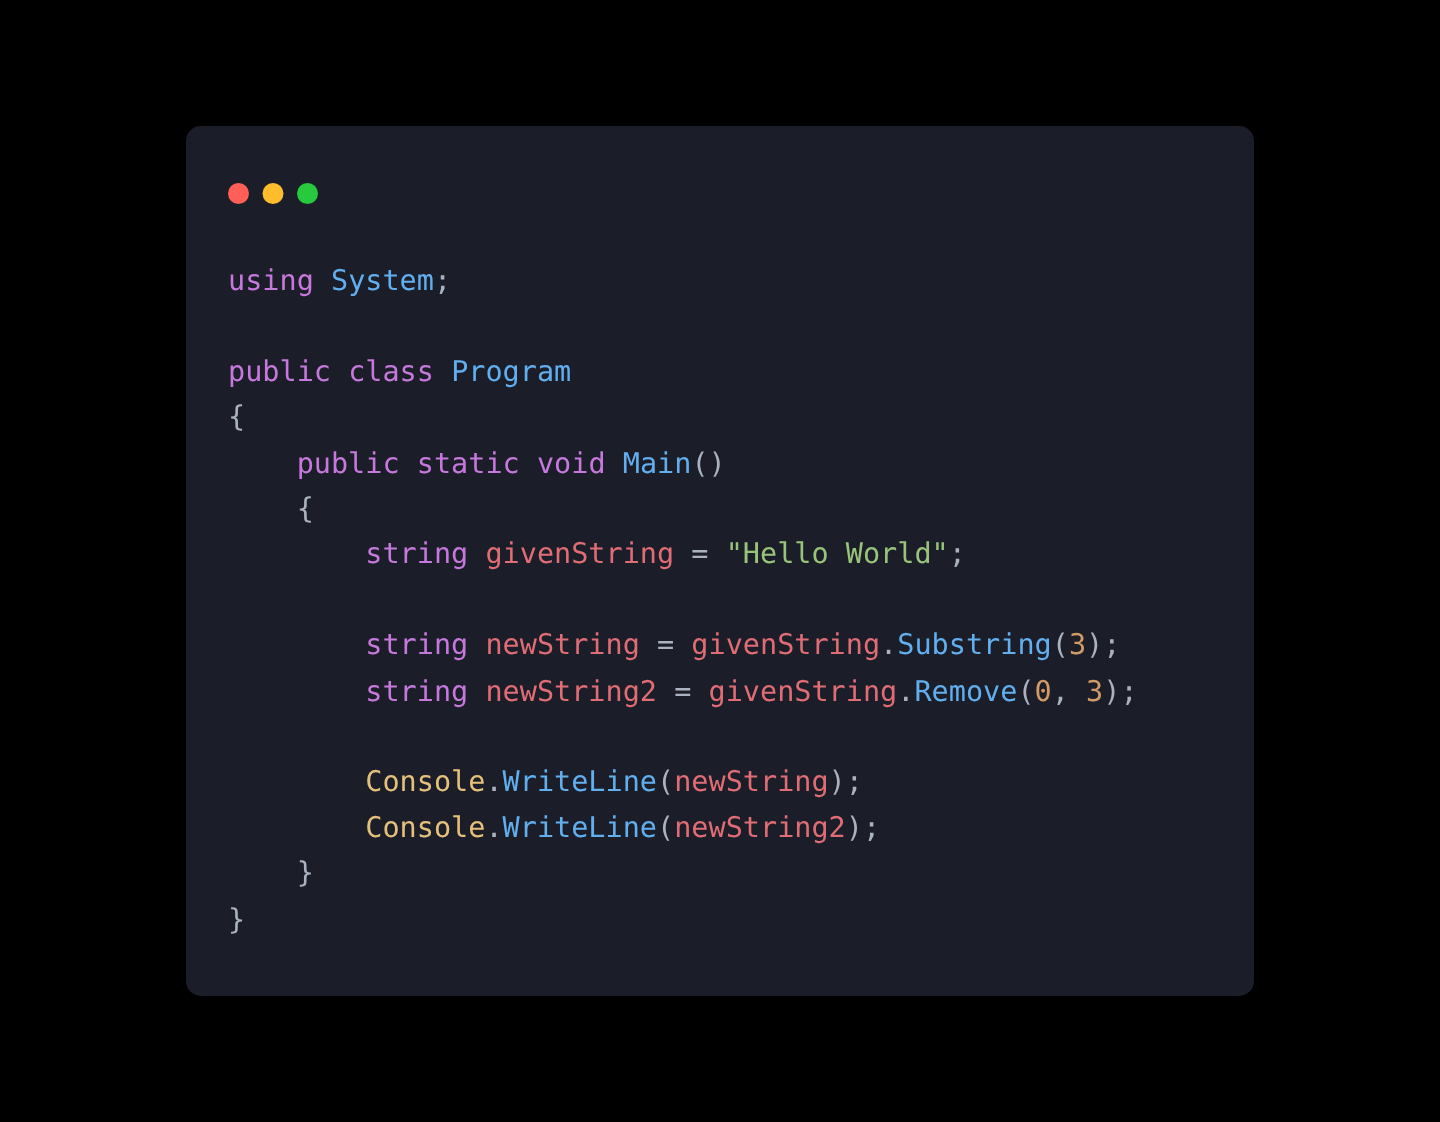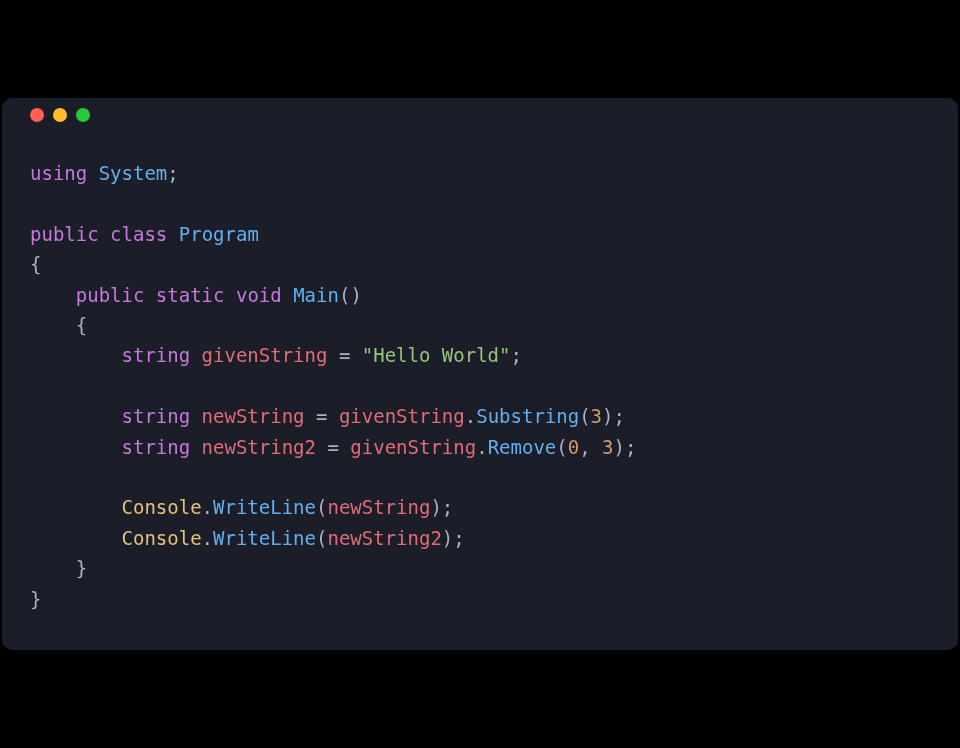--- a/index.html
+++ b/index.html
@@ -6,25 +6,25 @@
     body {
       width: 960px;
       height: 748px;
       background: #000000;
       display: flex;
       align-items: center;
       justify-content: center;
       font-family: "SF Mono", "Monaco", "Menlo", "Consolas", monospace;
     }
     .window {
-      width: 956px;
+      width: 712px;
       background: #1b1e28;
       border-radius: 10px;
       box-shadow: 0 20px 60px rgba(0,0,0,0.5);
-      padding: 10px 28px 36px 28px;
+      padding: 38px 28px 36px 28px;
     }
     .titlebar {
       display: flex;
       gap: 9px;
       margin-bottom: 36px;
     }
     .dot {
       width: 14px;
       height: 14px;
       border-radius: 50%;

